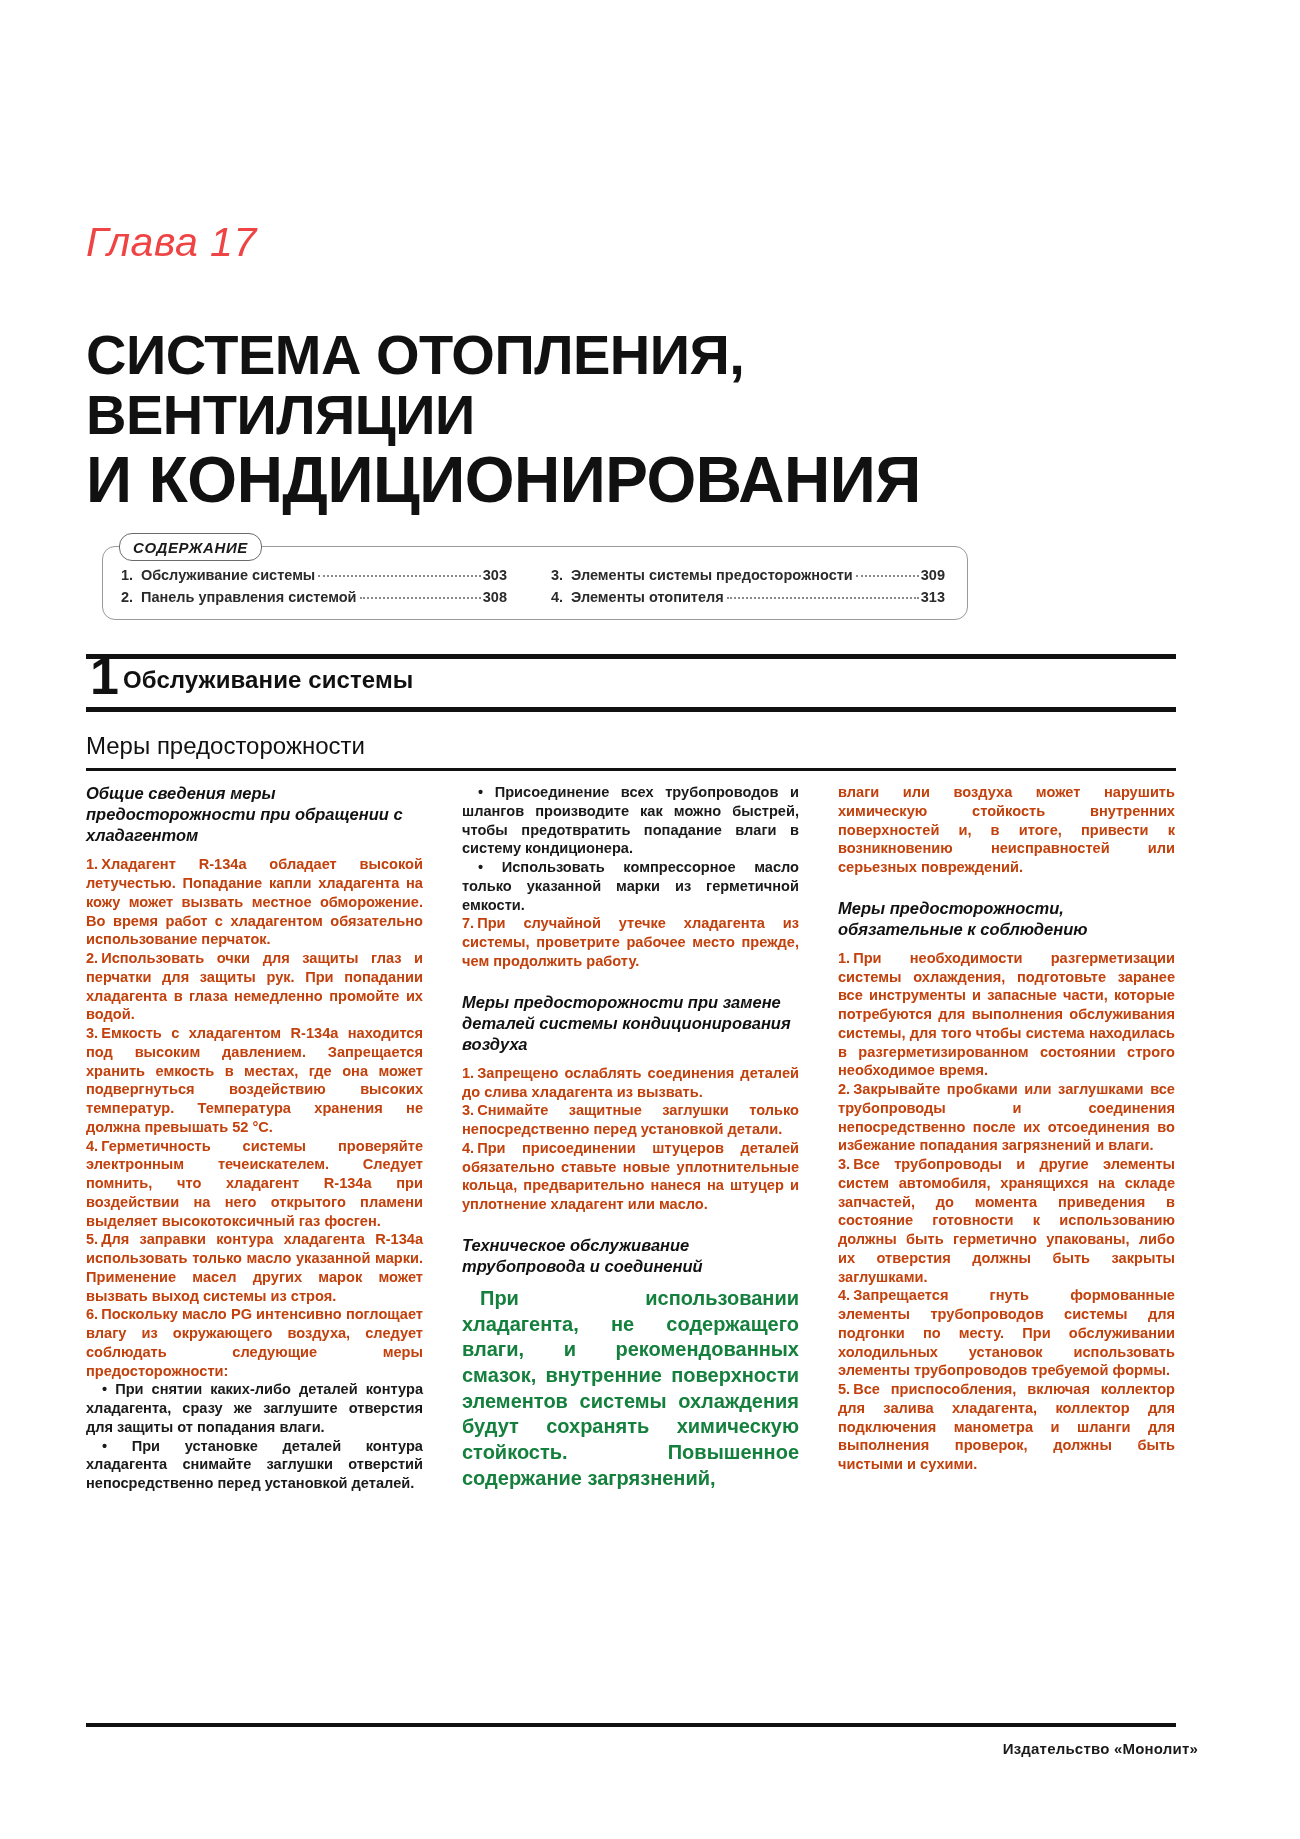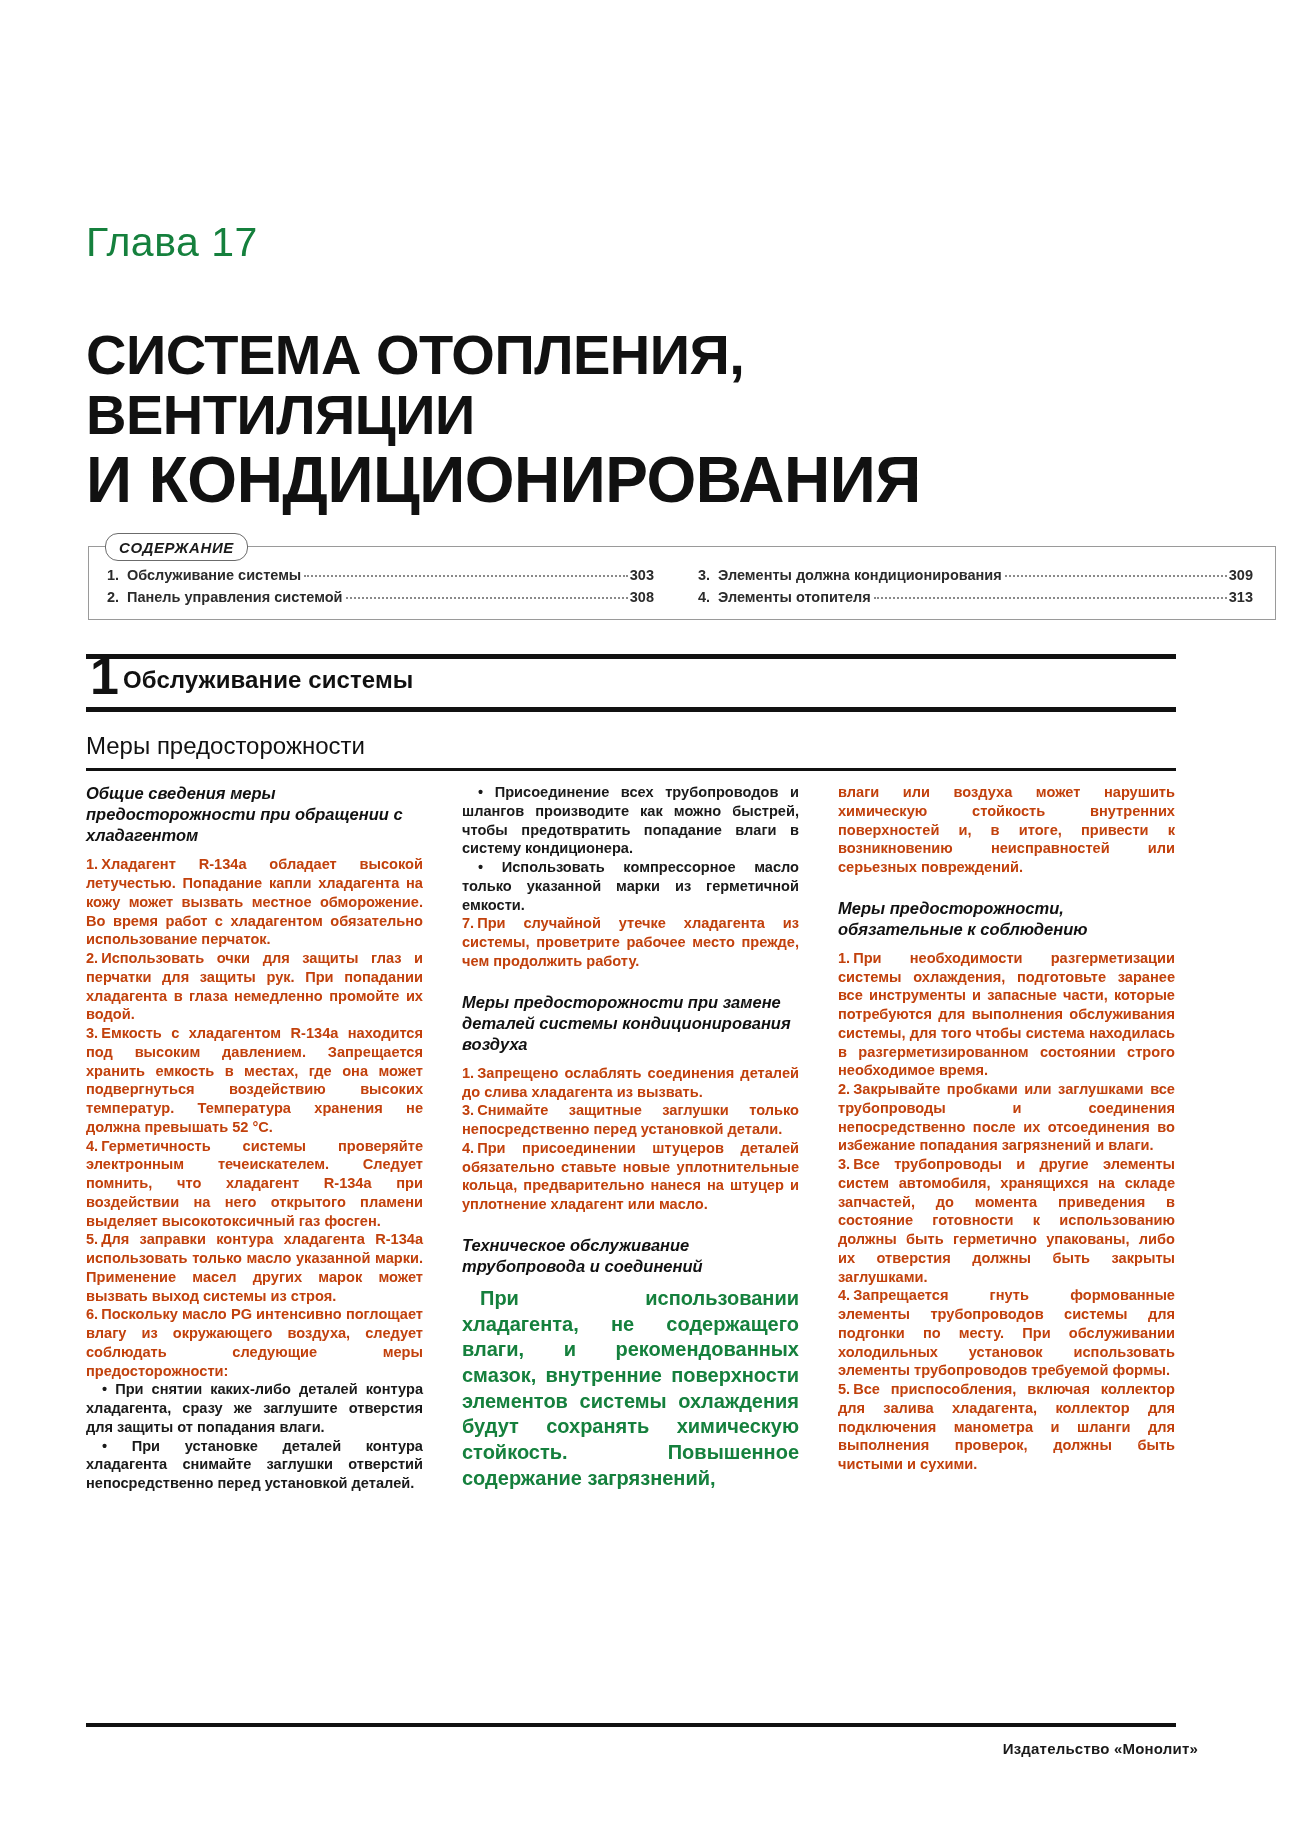--- a/index.html
+++ b/index.html
@@ -29,22 +29,23 @@
   }
 
   
   .chapter-label {
     position: absolute;
     left: 0;
     top: 222px;
     font-size: 41px;
     font-weight: 400;
     letter-spacing: 0.5px;
-    color: #15803d;
+    color: #ef4444;
     line-height: 1.0;
+    font-style: italic;
   }
   .chapter-title {
     position: absolute;
     left: 0;
     top: 325px;
     width: 1070px;
     font-size: 56px;
     font-weight: 800;
     line-height: 1.08;
     letter-spacing: -0.5px;
@@ -52,26 +53,26 @@
     text-transform: uppercase;
   }
   .chapter-title .tline { display: block; white-space: nowrap; }
   .tline-1 { font-size: 56px; }
   .tline-2 { font-size: 56px; }
   .tline-3 { font-size: 64px; }
 
   
   .toc-box {
     position: absolute;
-    left: 2px;
+    left: 16px;
     top: 546px;
-    width: 1188px;
+    width: 866px;
     height: 74px;
     border: 1.5px solid #9a9a9a;
-    border-radius: 0;
+    border-radius: 13px;
     box-sizing: border-box;
   }
   .toc-tab {
     position: absolute;
     left: 16px;
     top: -14px;
     height: 26px;
     padding: 0 13px;
     background: #ffffff;
     border: 1.5px solid #6b6b6b;
@@ -278,21 +279,21 @@
           <div class="toc-row">
             <span class="toc-num">2.</span>
             <span class="toc-label">Панель управления системой</span>
             <span class="toc-dots"></span>
             <span class="toc-page">308</span>
           </div>
         </div>
         <div class="toc-col toc-col-right">
           <div class="toc-row">
             <span class="toc-num">3.</span>
-            <span class="toc-label">Элементы должна кондиционирования</span>
+            <span class="toc-label">Элементы системы предосторожности</span>
             <span class="toc-dots"></span>
             <span class="toc-page">309</span>
           </div>
           <div class="toc-row">
             <span class="toc-num">4.</span>
             <span class="toc-label">Элементы отопителя</span>
             <span class="toc-dots"></span>
             <span class="toc-page">313</span>
           </div>
         </div>

